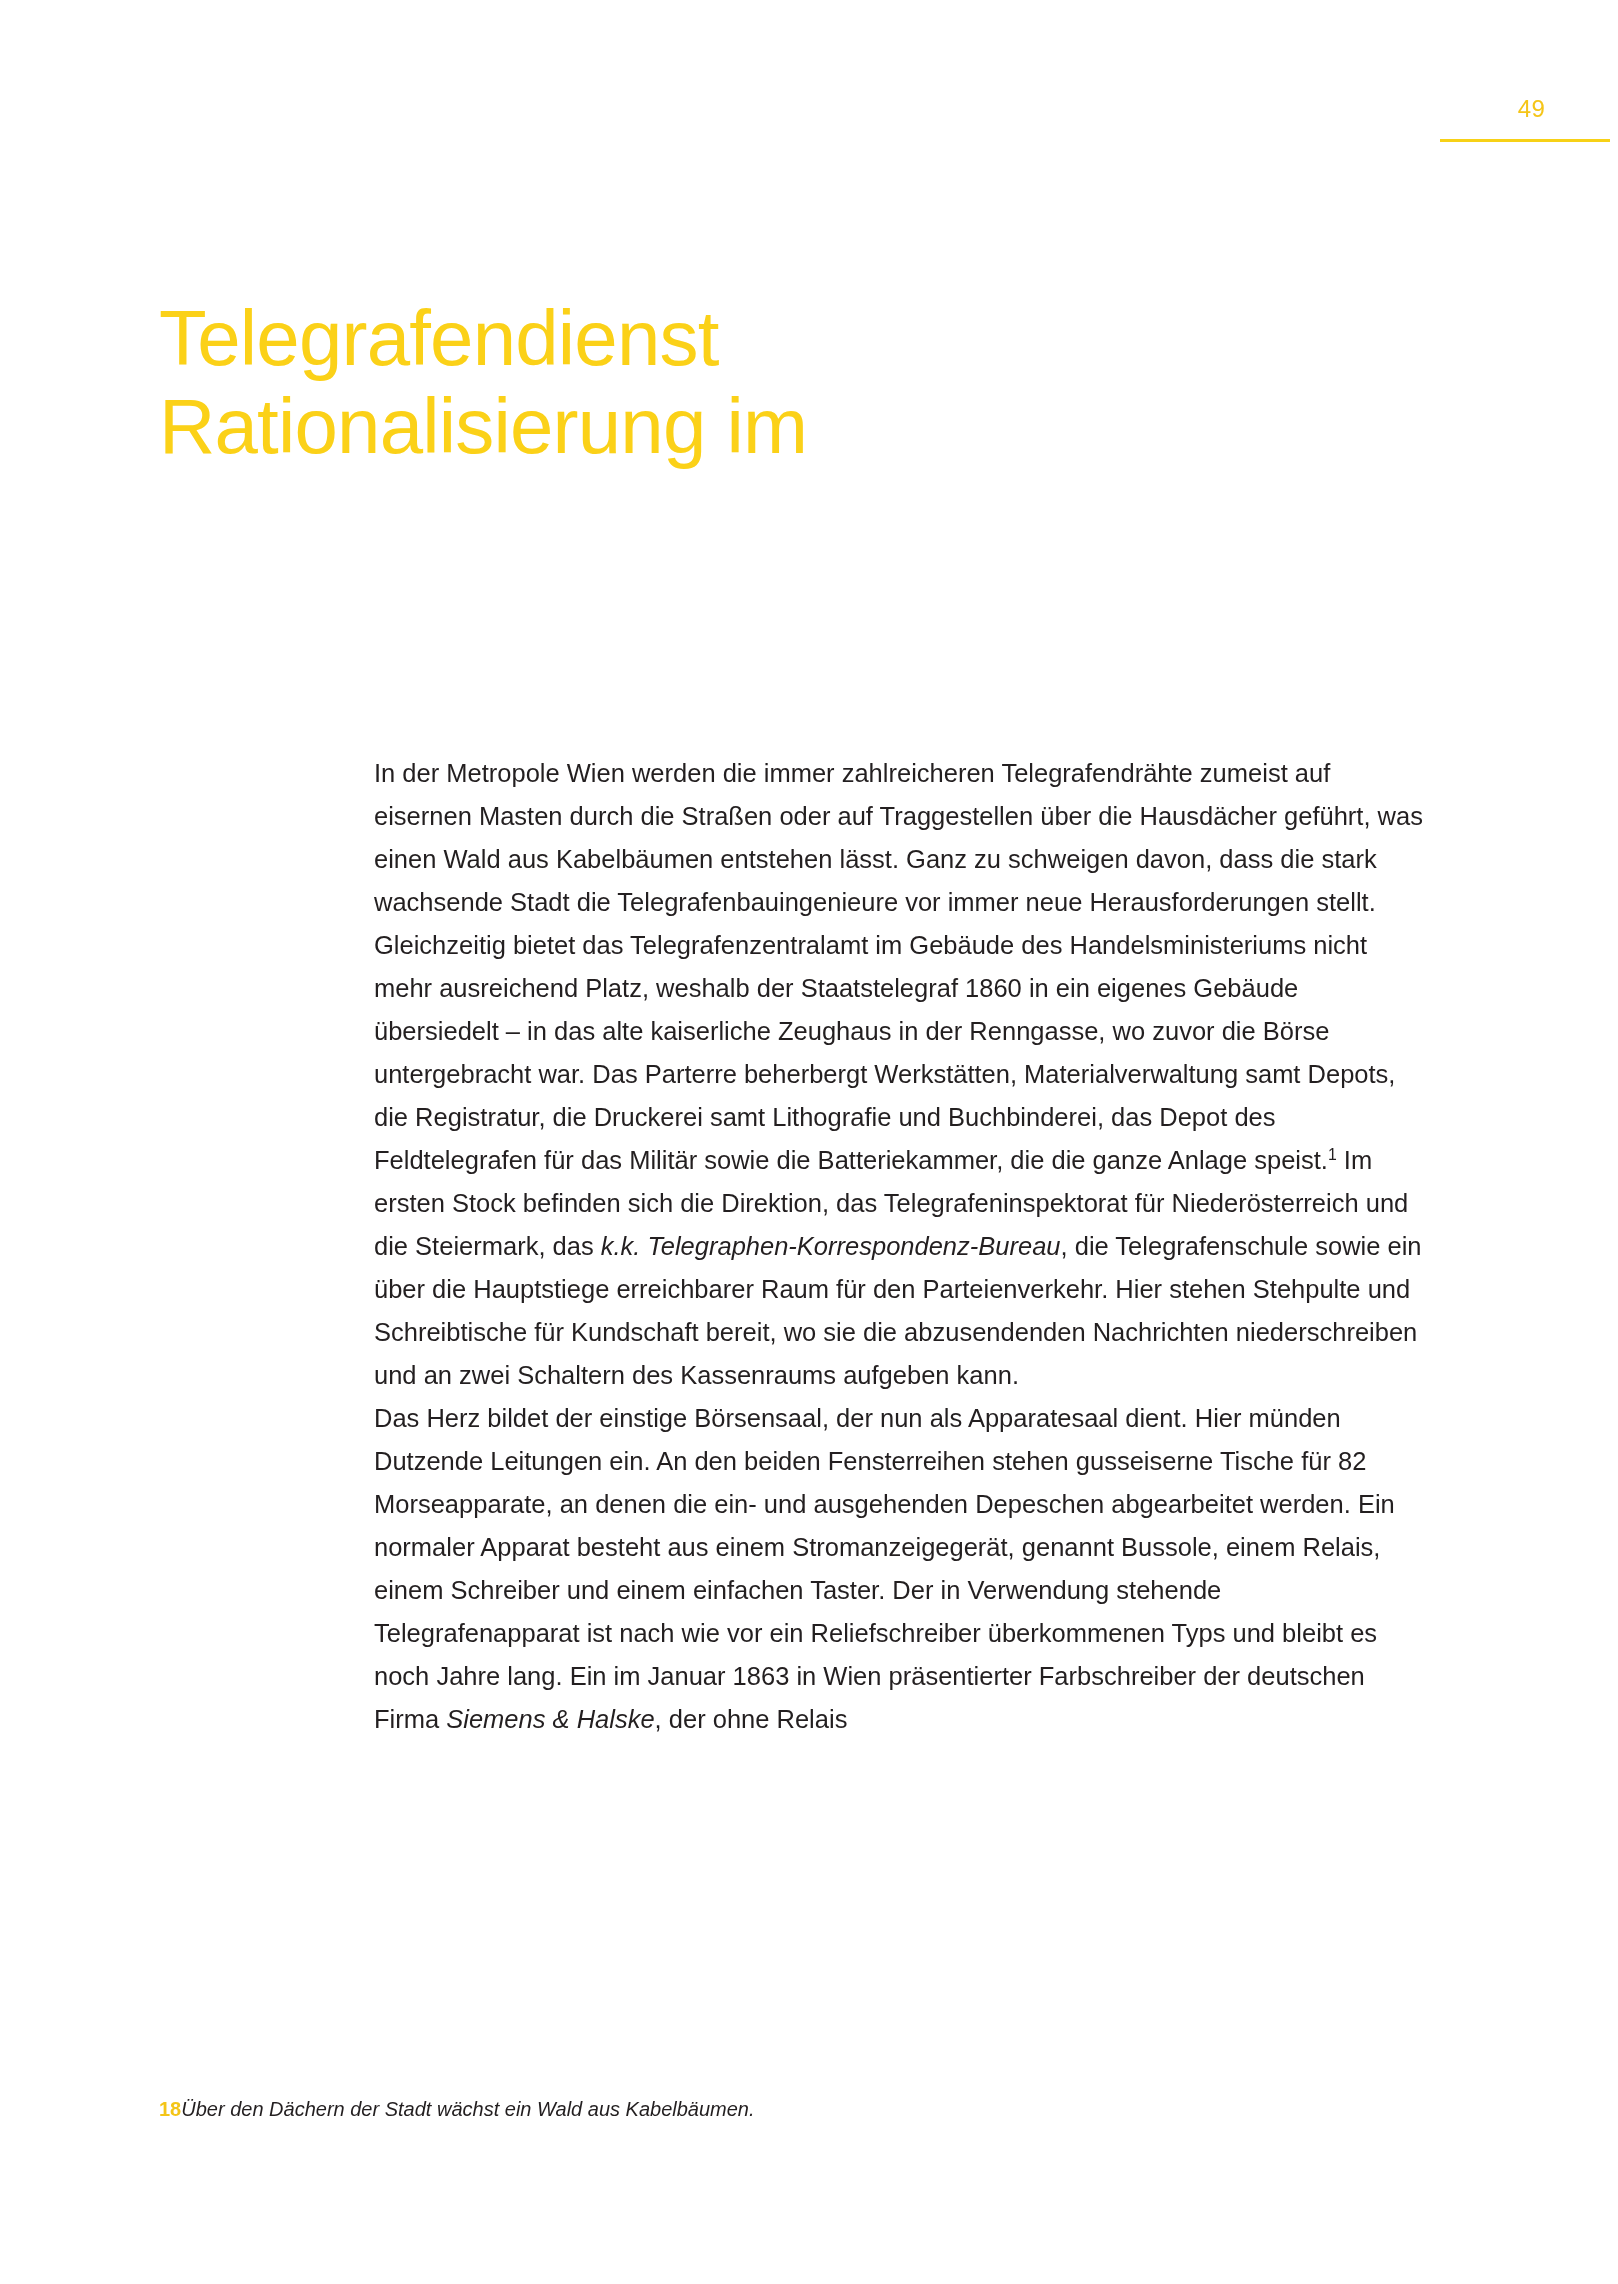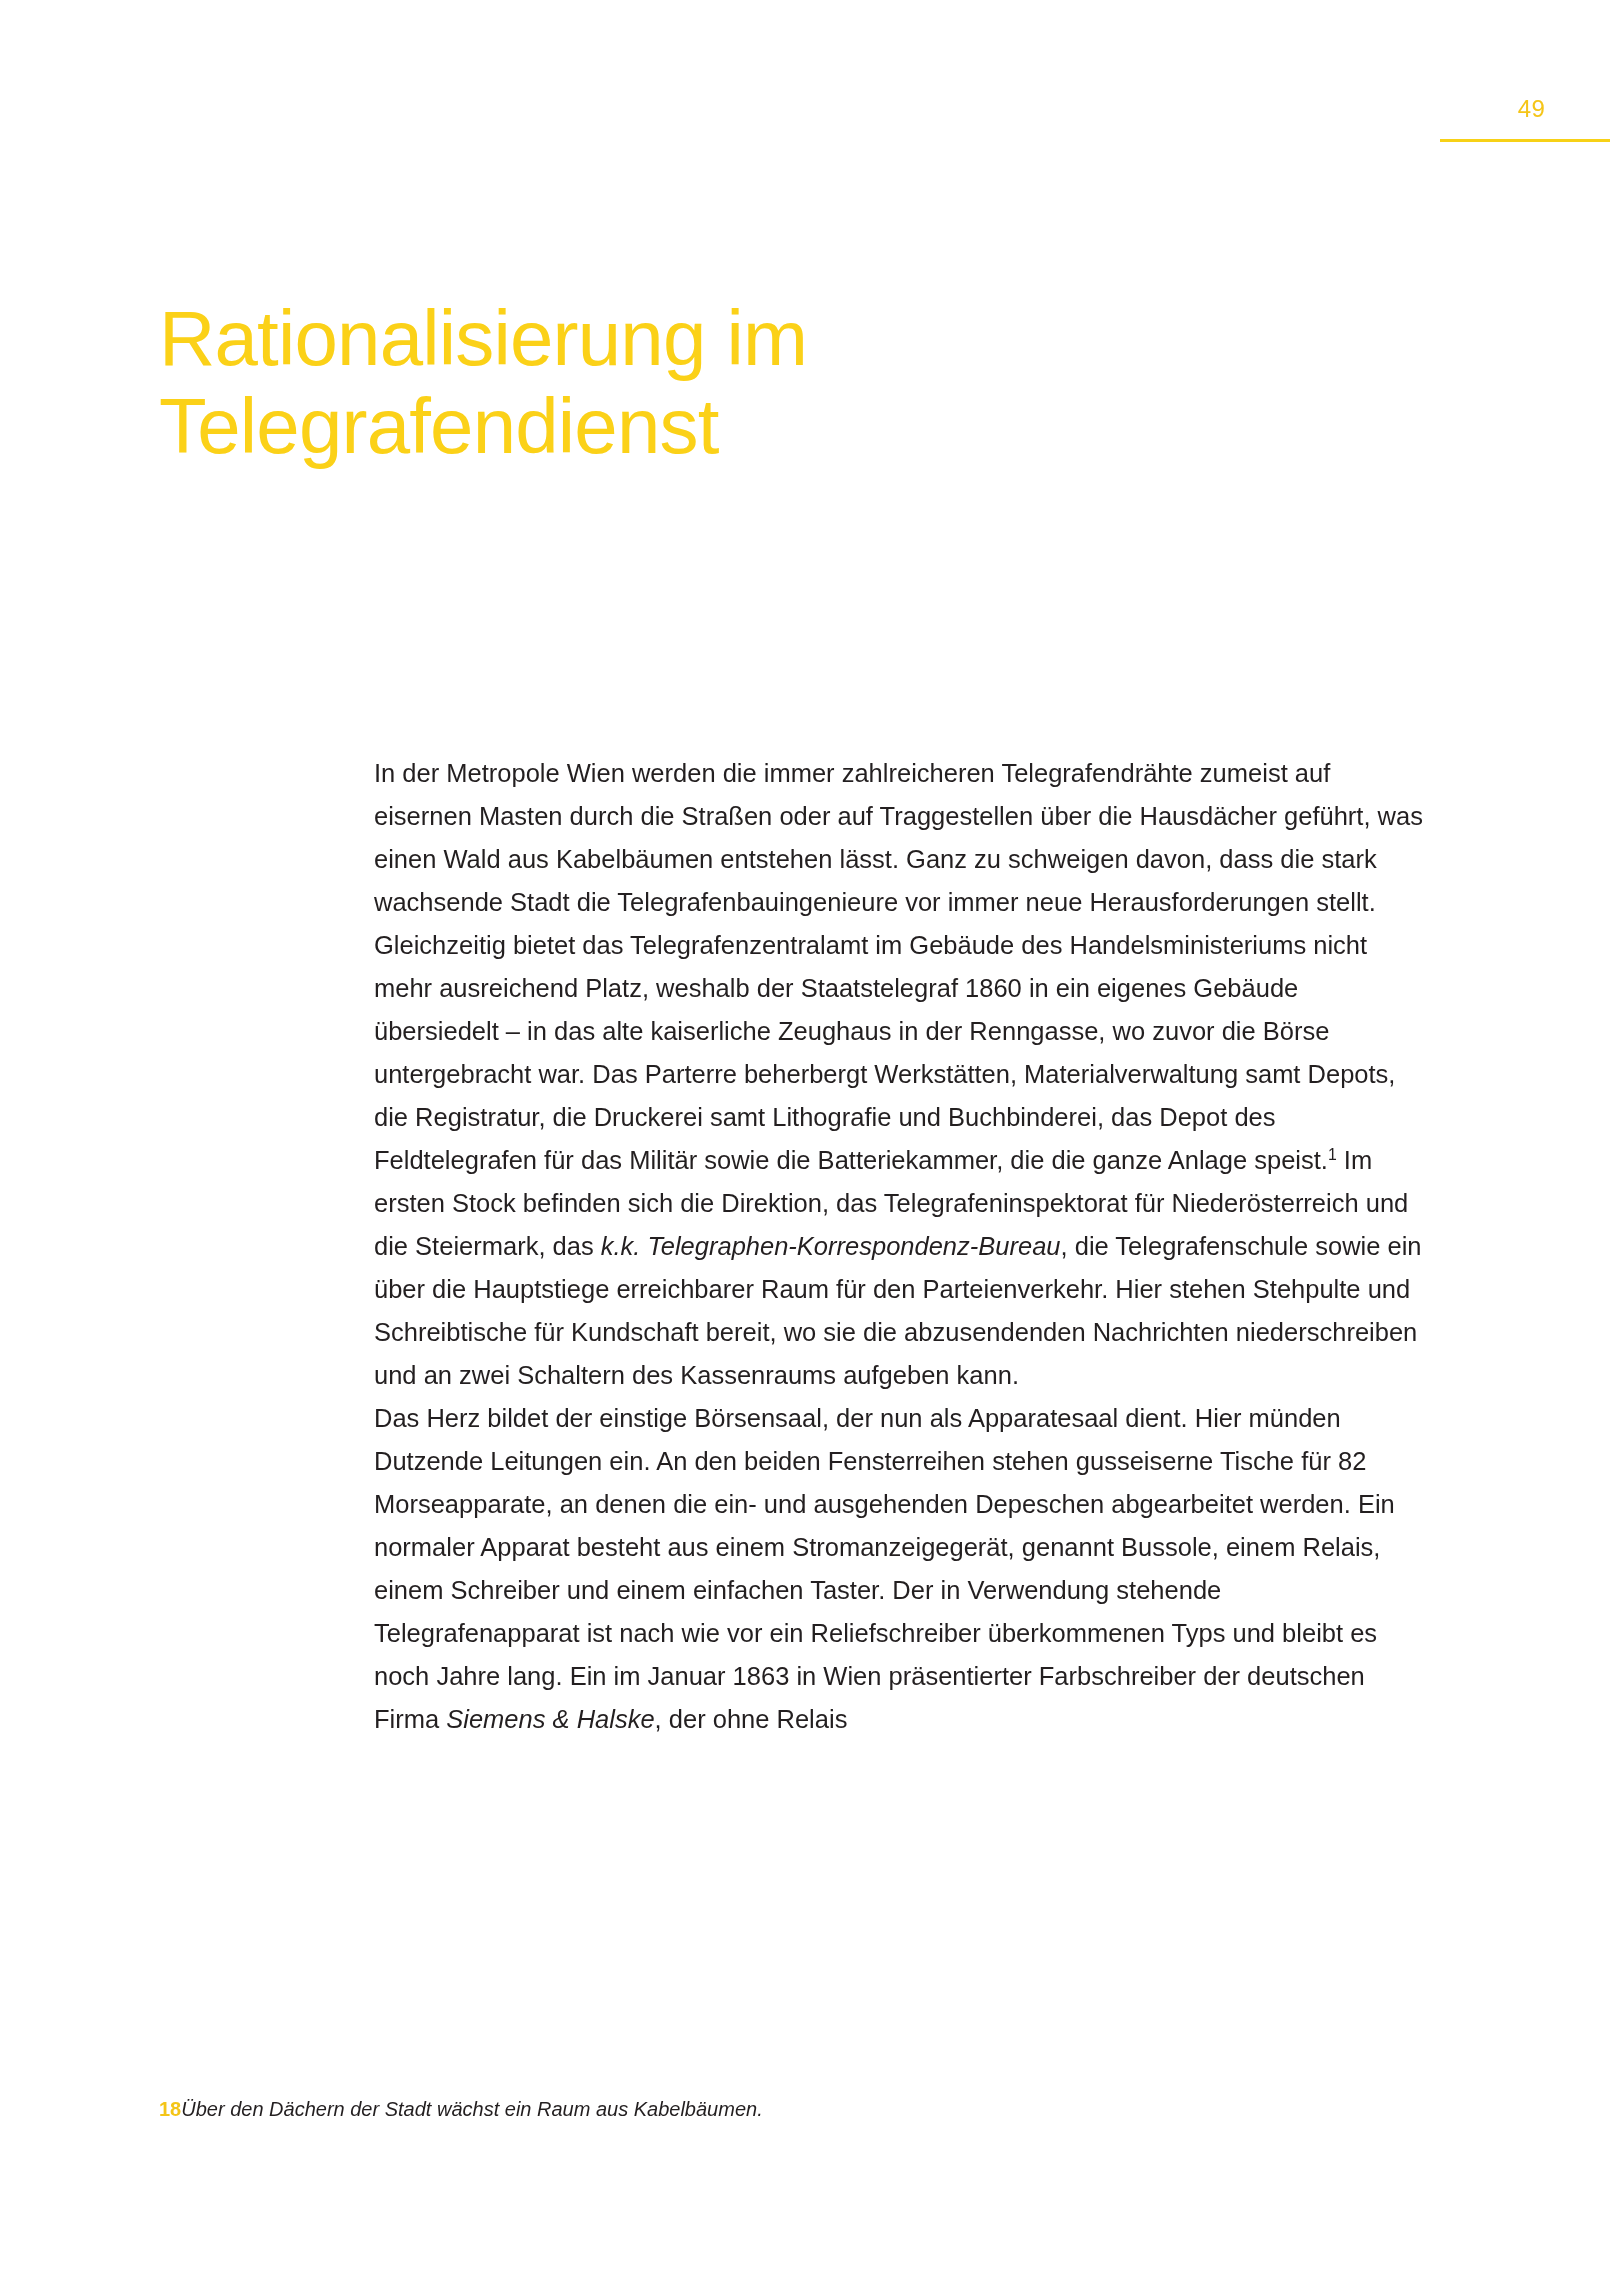--- a/index.html
+++ b/index.html
@@ -106,27 +106,27 @@
 <body>
 
 <div class="page">
 
   <div class="folio-wrap">
     <div class="folio-number">49</div>
     <div class="folio-rule"></div>
   </div>
 
   <h1 class="title">
+    <span class="line">Telegrafendienst</span>
     <span class="line">Rationalisierung im</span>
-    <span class="line">Telegrafendienst</span>
   </h1>
 
   <div class="body-col">
     <p><span>In der Metropole Wien werden die immer zahlreicheren Telegrafendrähte zumeist auf eisernen Masten durch die Straßen oder auf Traggestellen über die Hausdächer geführt, was einen Wald aus Kabelbäumen entstehen lässt. Ganz zu schweigen davon, dass die stark wachsende Stadt die Telegrafenbauingenieure vor immer neue Herausforderungen stellt. Gleichzeitig bietet das Telegrafenzentralamt im Gebäude des Handelsministeriums nicht mehr ausreichend Platz, weshalb der Staatstelegraf 1860 in ein eigenes Gebäude übersiedelt – in das alte kaiserliche Zeughaus in der Renngasse, wo zuvor die Börse untergebracht war. Das Parterre beherbergt Werkstätten, Materialverwaltung samt Depots, die Registratur, die Druckerei samt Lithografie und Buchbinderei, das Depot des Feldtelegrafen für das Militär sowie die Batteriekammer, die die ganze Anlage speist.</span><sup>1</sup><span> Im ersten Stock befinden sich die Direktion, das Telegrafeninspektorat für Niederösterreich und die Steiermark, das </span><i>k.k. Telegraphen-Korrespondenz-Bureau</i><span>, die Telegrafenschule sowie ein über die Hauptstiege erreichbarer Raum für den Parteienverkehr. Hier stehen Stehpulte und Schreibtische für Kundschaft bereit, wo sie die abzusendenden Nachrichten niederschreiben und an zwei Schaltern des Kassenraums aufgeben kann.</span></p>
     <p><span>Das Herz bildet der einstige Börsensaal, der nun als Apparatesaal dient. Hier münden Dutzende Leitungen ein. An den beiden Fensterreihen stehen gusseiserne Tische für 82 Morseapparate, an denen die ein- und ausgehenden Depeschen abgearbeitet werden. Ein normaler Apparat besteht aus einem Stromanzeigegerät, genannt Bussole, einem Relais, einem Schreiber und einem einfachen Taster. Der in Verwendung stehende Telegrafenapparat ist nach wie vor ein Reliefschreiber überkommenen Typs und bleibt es noch Jahre lang. Ein im Januar 1863 in Wien präsentierter Farbschreiber der deutschen Firma </span><i>Siemens &amp; Halske</i><span>, der ohne Relais</span></p>
   </div>
 
   <div class="caption">
-    <span class="fignum">18</span><span>Über den Dächern der Stadt wächst ein Raum aus Kabelbäumen.</span>
+    <span class="fignum">18</span><span>Über den Dächern der Stadt wächst ein Wald aus Kabelbäumen.</span>
   </div>
 
 </div>
 
 
 </body></html>

